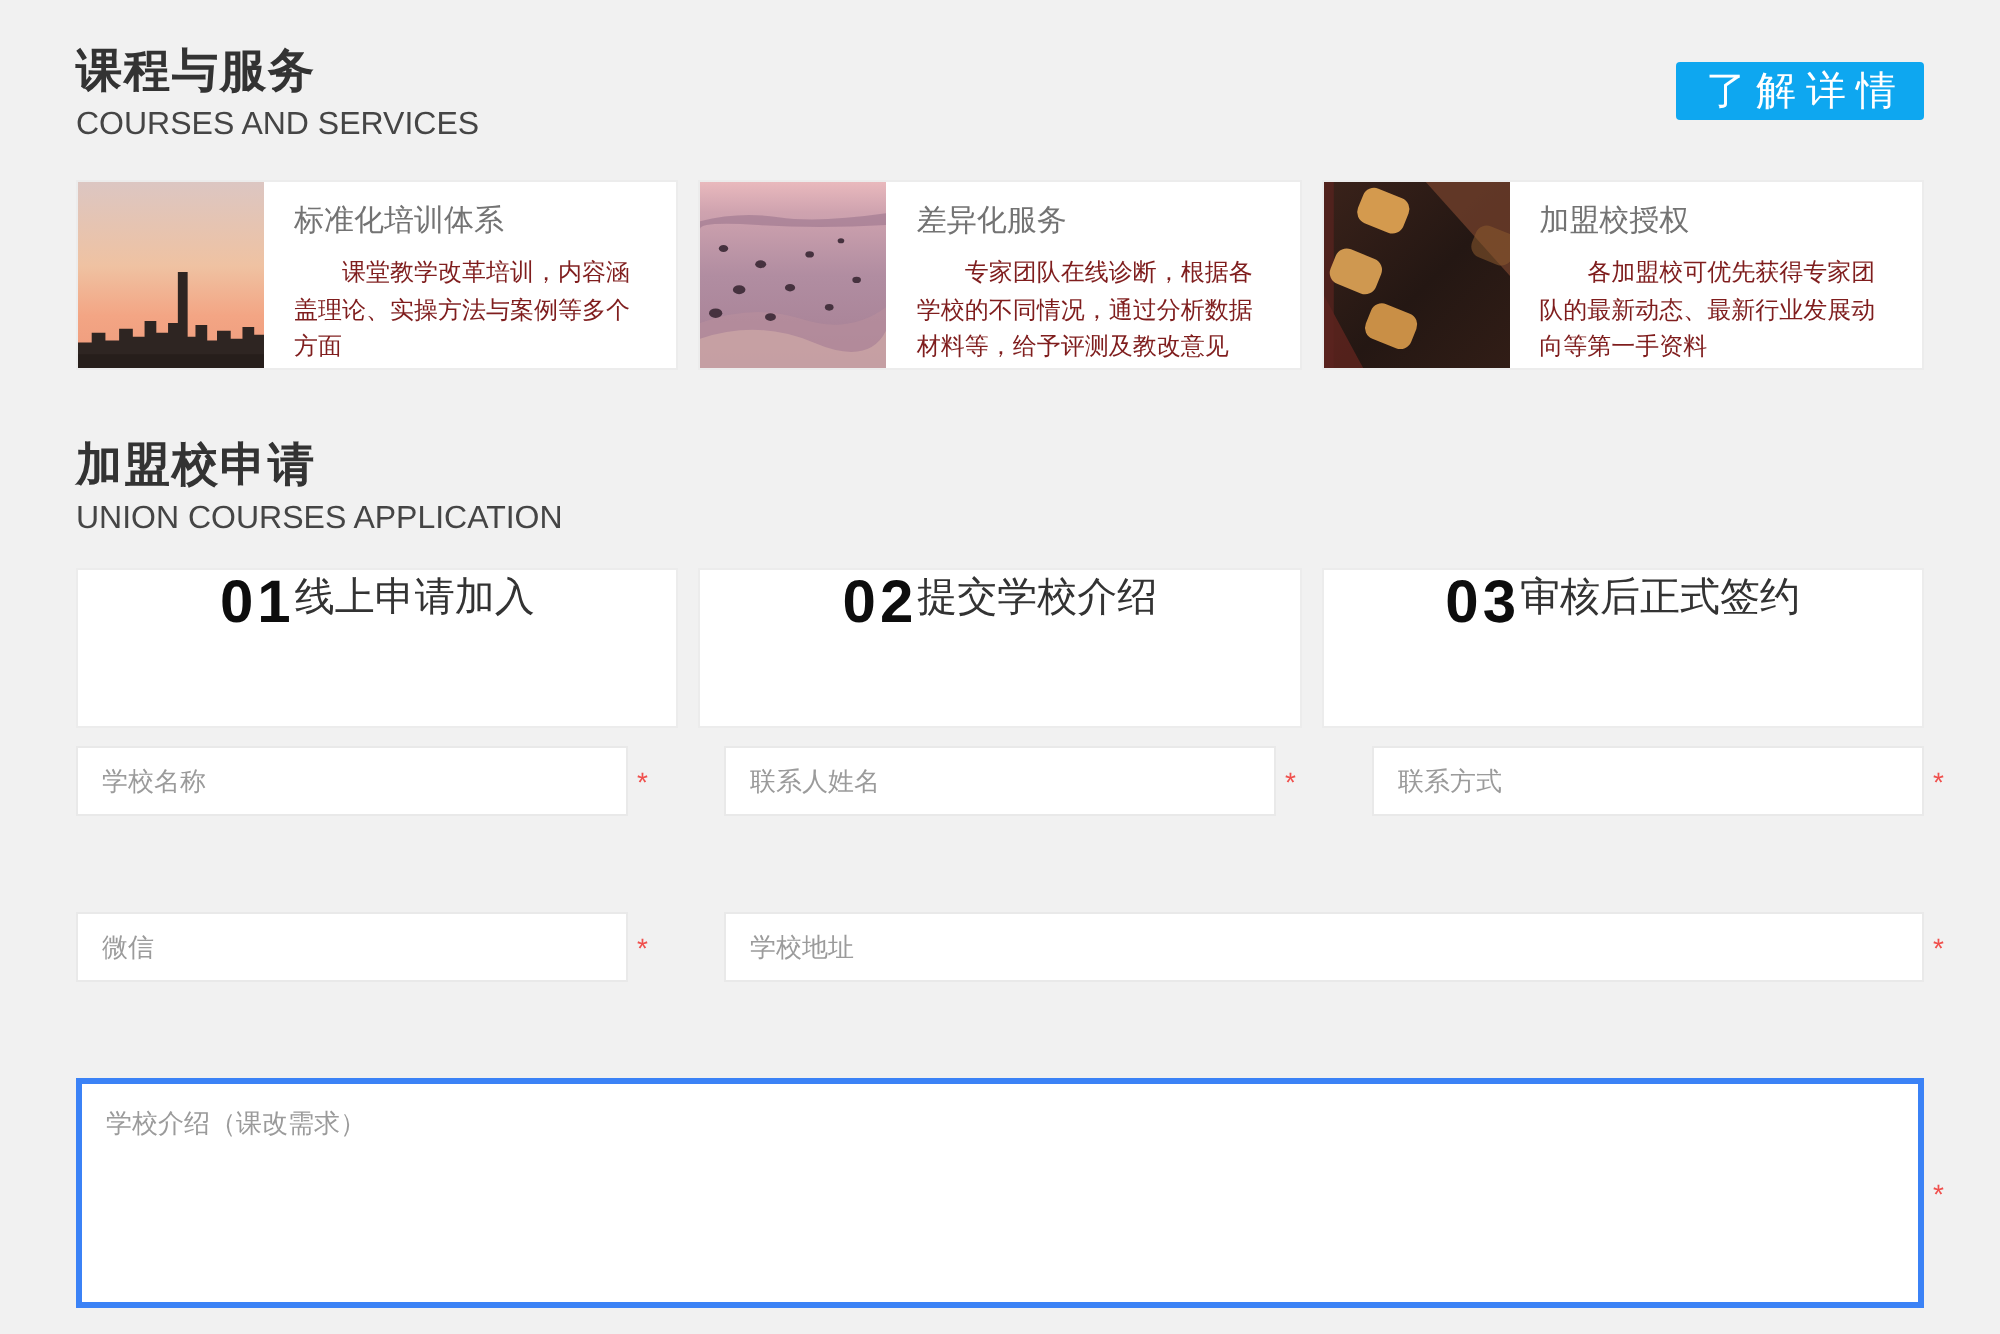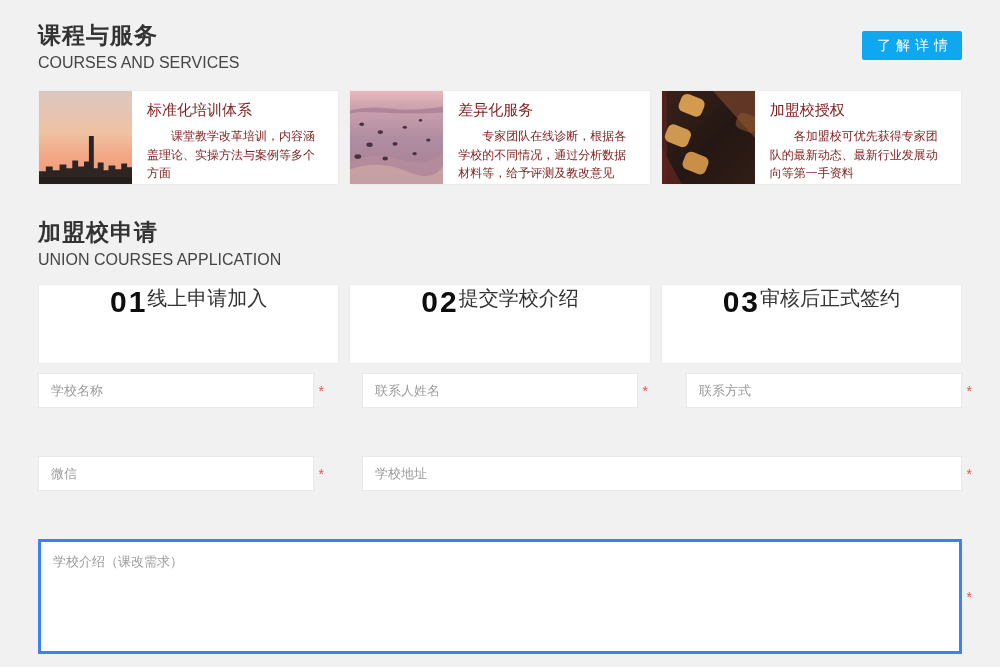--- a/index.html
+++ b/index.html
@@ -13,32 +13,32 @@
   .page { padding:20px 38px 0; position:relative; }
 
   
   .sec-head { position:relative; }
   .sec-title { font-size:23px; color:#333; font-weight:600; letter-spacing:1px; }
   .sec-sub { font-size:16px; color:#454545; margin-top:3px; }
 
   .btn-more {
     position:absolute; right:0; top:11px;
     background:#0ea7f0; color:#fff; border:none; border-radius:2px;
-    font-size:14px; letter-spacing:5px; text-indent:5px;
+    font-size:20px; letter-spacing:5px; text-indent:5px;
     height:29px; padding:0 9px 0 10px; min-width:98px;
     font-family:inherit; cursor:pointer;
   }
 
   
   .cards { display:grid; grid-template-columns:repeat(3,1fr); gap:10px; margin-top:18px; }
   .card { background:#fff; border:1px solid #ececec; height:95px; display:flex; overflow:hidden; }
   .card-img { width:93px; flex:0 0 93px; }
   .card-img svg { display:block; width:100%; height:100%; }
   .card-body { flex:1; padding:10px 12px 6px 15px; }
-  .card-title { font-size:15px; color:#7f1d1d; margin-bottom:7px; }
+  .card-title { font-size:15px; color:#737373; margin-bottom:7px; }
   .card-desc { font-size:12px; color:#7f1d1d; line-height:1.55; text-indent:2em; }
 
   .sec2 { margin-top:32px; }
 
   
   .steps { display:grid; grid-template-columns:repeat(3,1fr); gap:10px; margin-top:15px; }
   .step { background:#fff; border:1px solid #ececec; height:80px; display:flex; align-items:flex-start; justify-content:center; }
   .step-num { font-size:30px; font-weight:800; color:#0d0d0d; letter-spacing:2px; }
   .step-label { font-size:20px; color:#333; }
 

